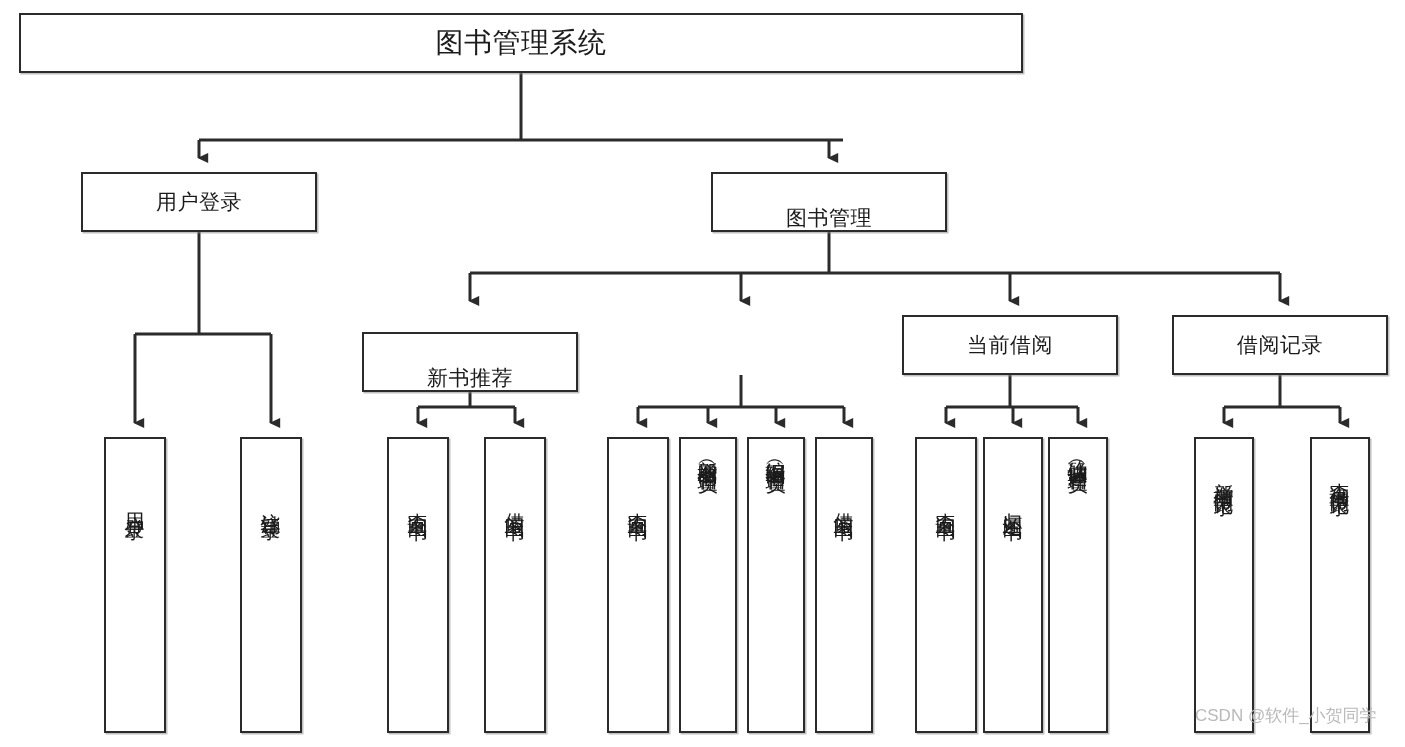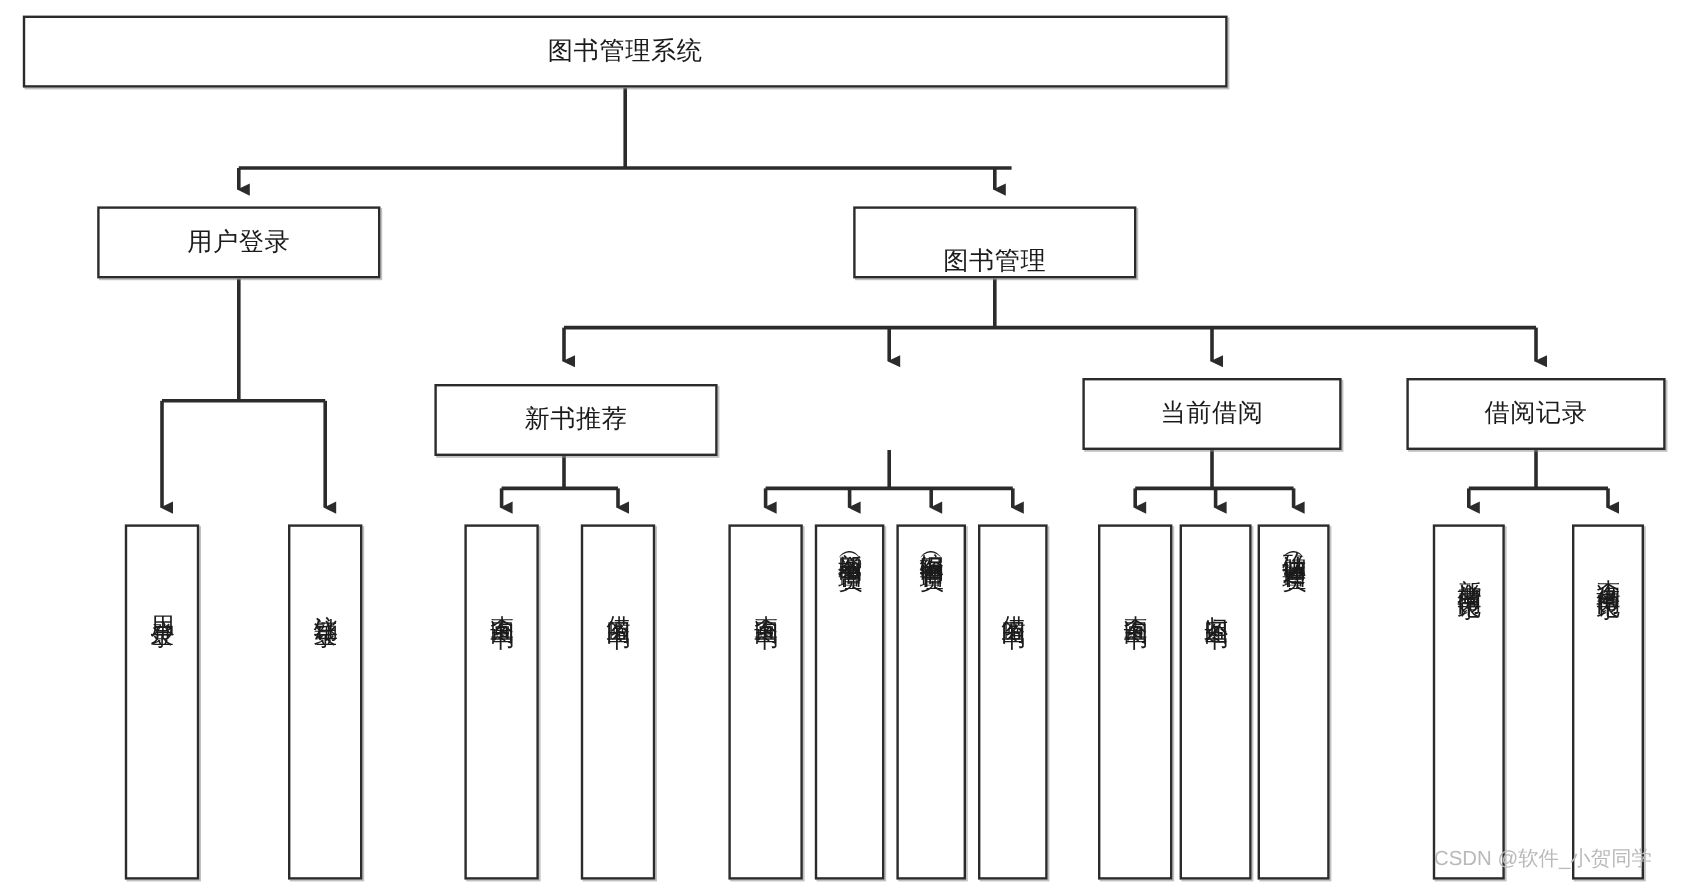--- a/index.html
+++ b/index.html
@@ -42,21 +42,21 @@
   .node-label {
     color: #1b1b1b;
     white-space: nowrap;
     line-height: 1.12;
   }
   .node-box.horiz .node-label {
     font-size: 21px;
     letter-spacing: 0.5px;
   }
   .node-box.root .node-label {
-    font-size: 21px;
+    font-size: 28px;
     letter-spacing: 0.5px;
   }
   .node-box.vert {
     align-items: flex-start;
     justify-content: center;
     padding-top: 6px;
   }
   .node-box.vert .node-label {
     writing-mode: vertical-rl;
     text-orientation: upright;
@@ -136,21 +136,21 @@
     <span class="node-label">图书管理系统</span>
   </div>
 
   <div class="node-box horiz" style="left:81px; top:172px; width:236px; height:60px;">
     <span class="node-label">用户登录</span>
   </div>
   <div class="node-box horiz" style="left:711px; top:172px; width:236px; height:60px;align-items:flex-end;">
     <span class="node-label">图书管理</span>
   </div>
 
-  <div class="node-box horiz" style="left:362px; top:320px; width:236px; height:60px;">
+  <div class="node-box horiz" style="left:362px; top:332px; width:216px; height:60px;align-items:flex-end;">
     <span class="node-label">新书推荐</span>
   </div>
   <div class="node-box horiz" style="left:902px; top:315px; width:216px; height:60px;">
     <span class="node-label">当前借阅</span>
   </div>
   <div class="node-box horiz" style="left:1172px; top:315px; width:216px; height:60px;">
     <span class="node-label">借阅记录</span>
   </div>
 
   <div class="node-box vert" style="left:104px; top:437px; width:62px; height:296px; padding-top:58px;">

